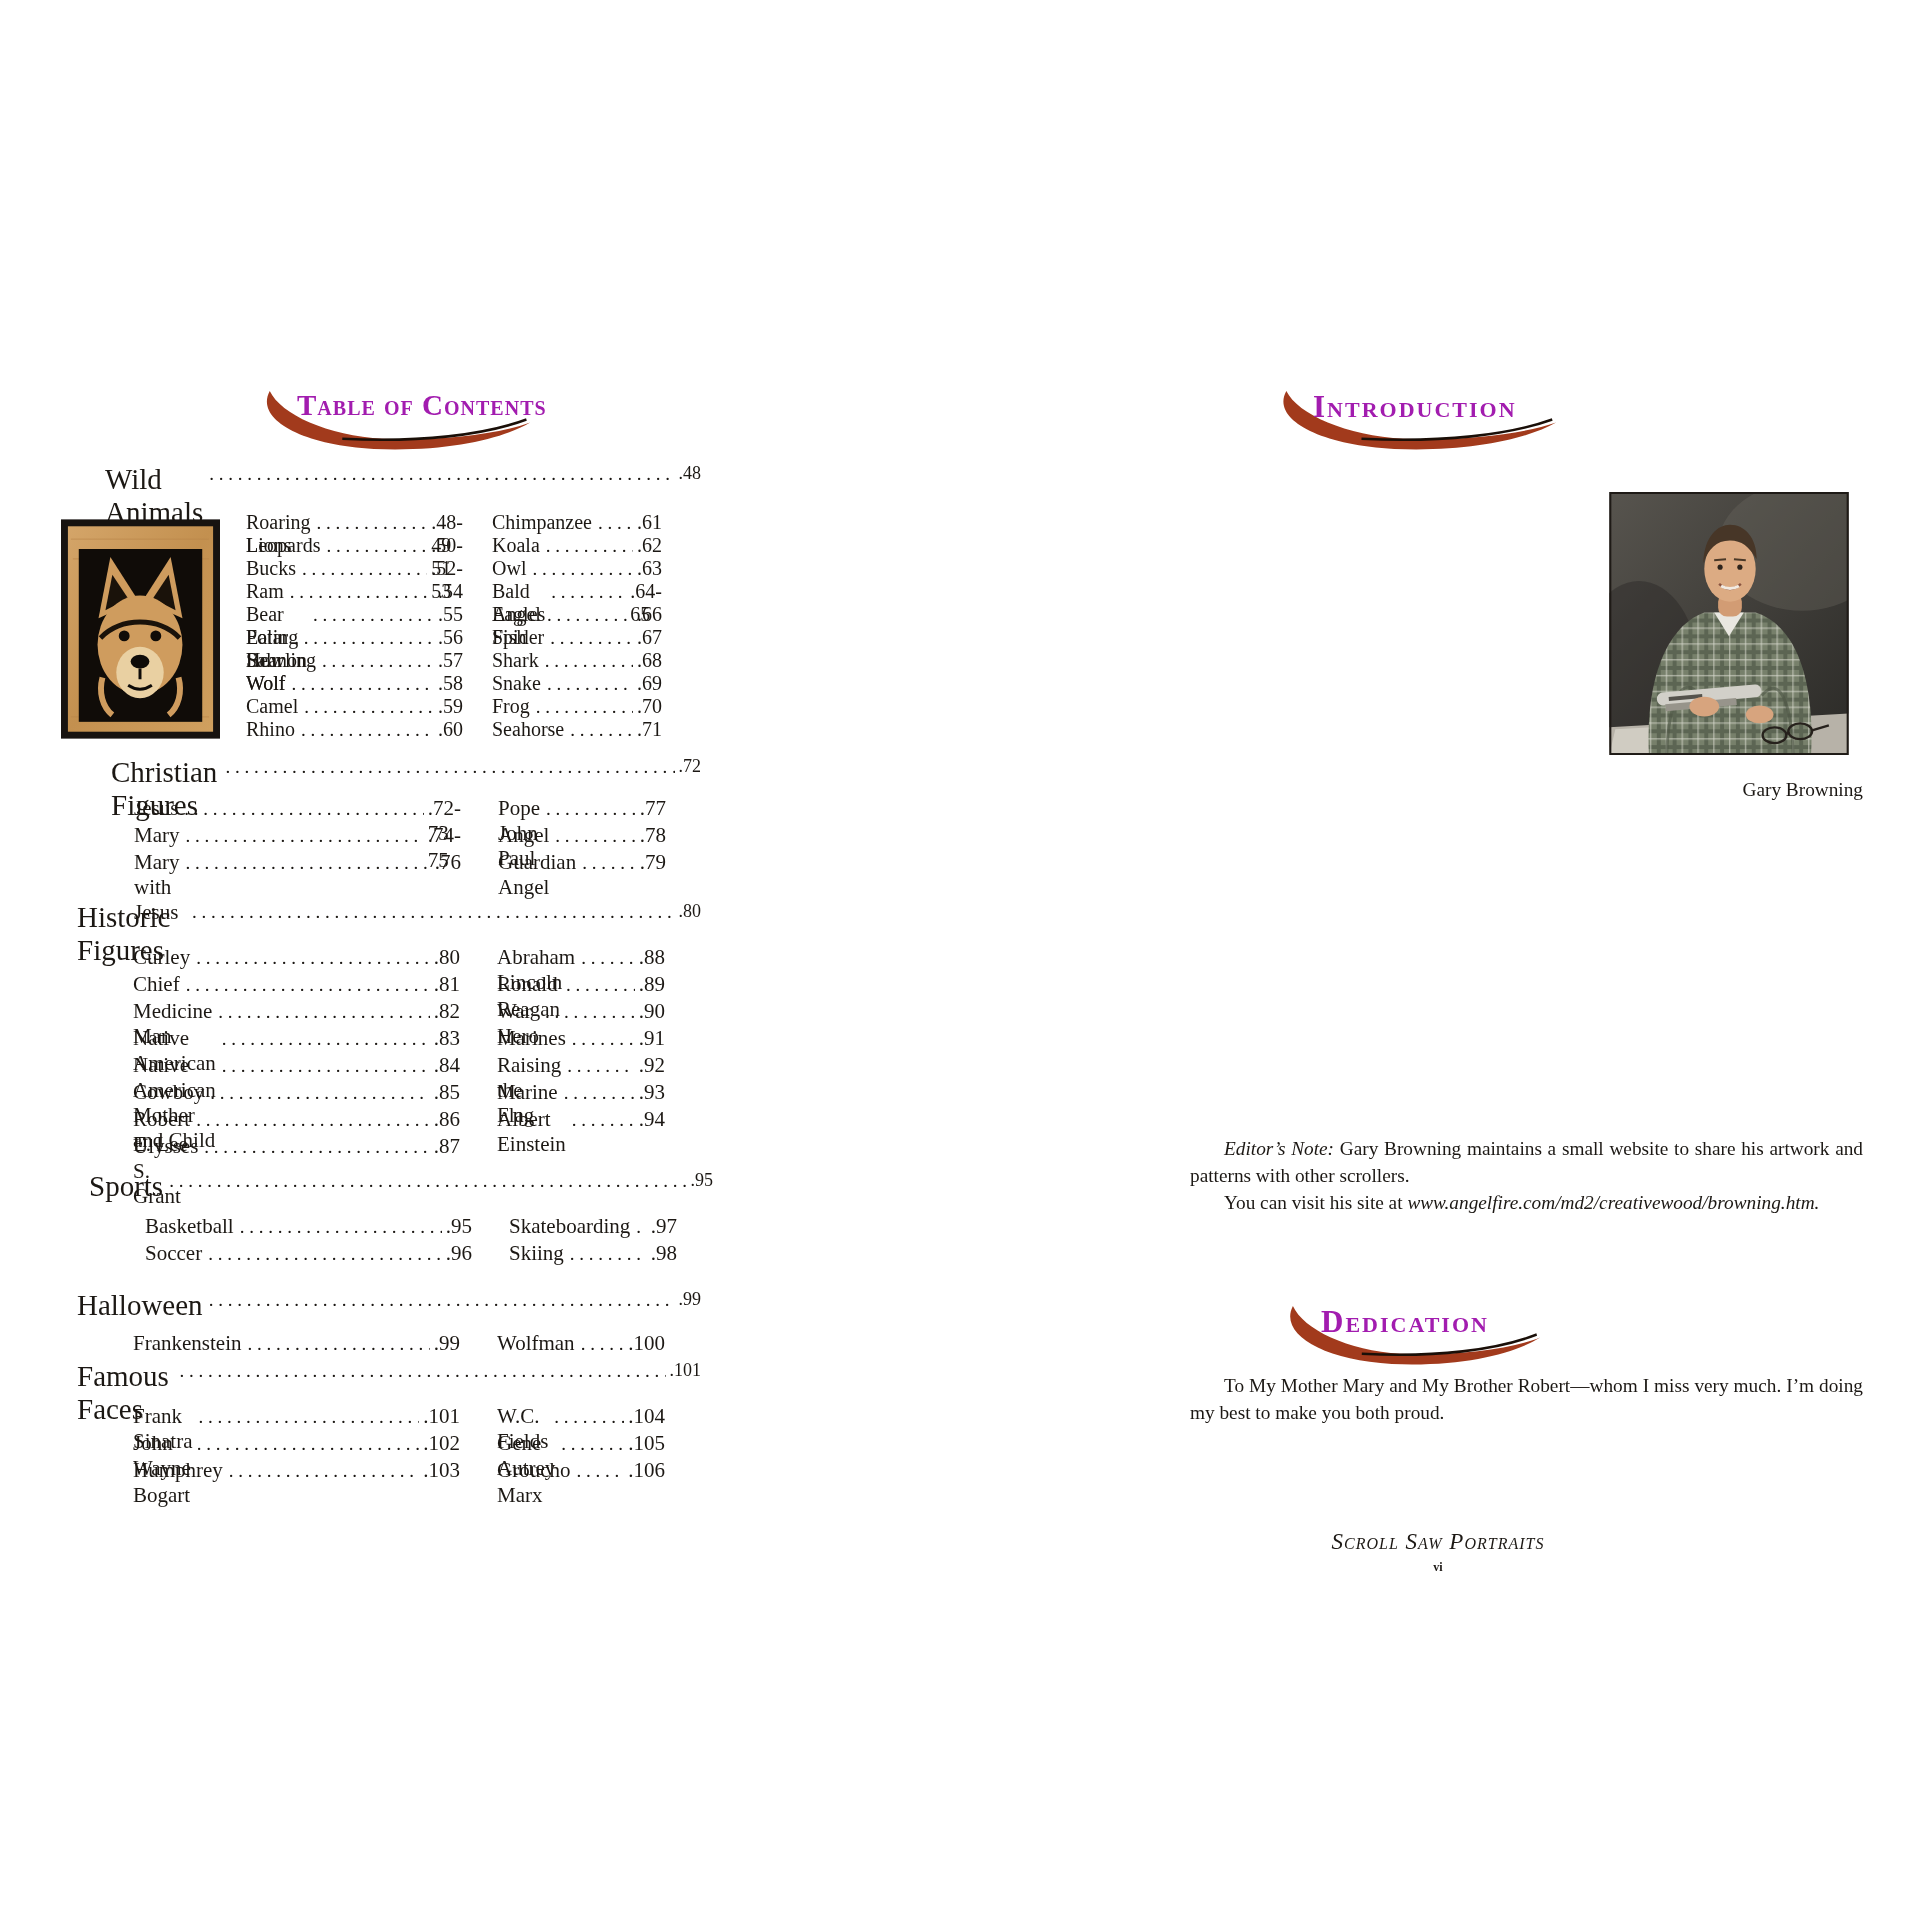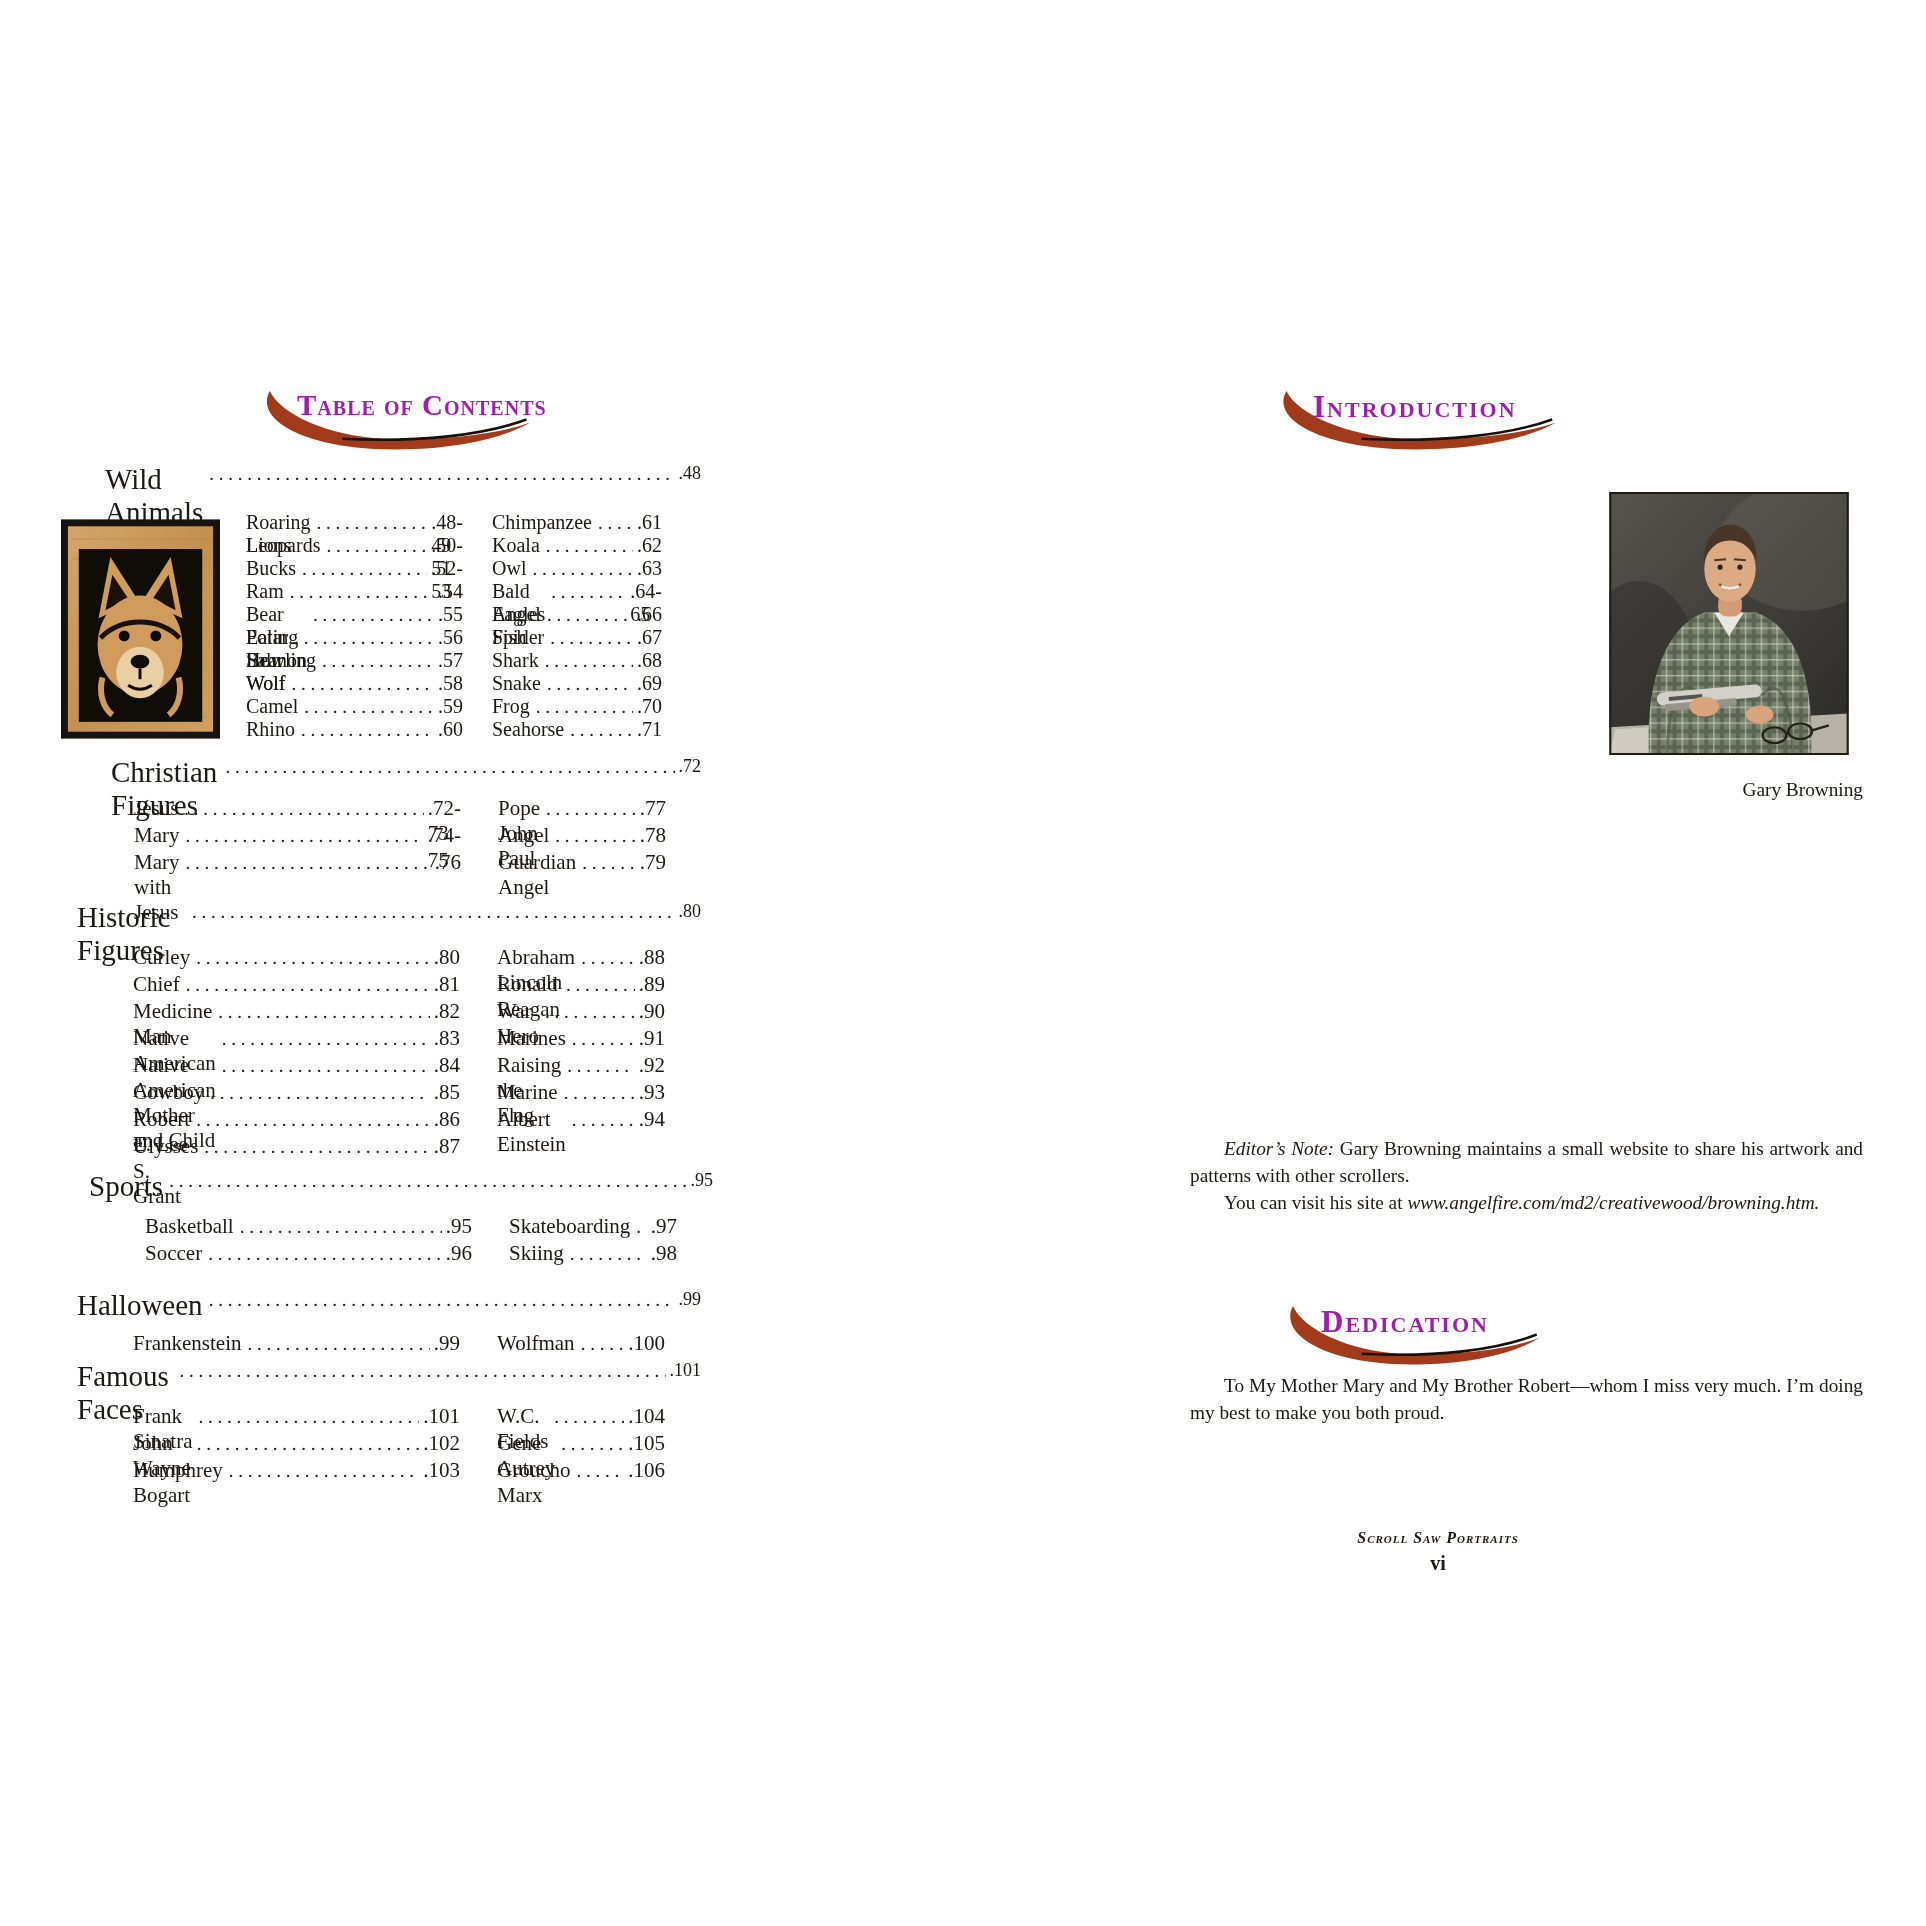--- a/index.html
+++ b/index.html
@@ -54,23 +54,23 @@
               font-size:19.3px;line-height:27px;text-align:justify;}
   .signoff{text-align:right;}
   .editors-note{position:absolute;left:1190px;top:1135px;width:673px;
                 font-size:19.3px;line-height:27px;}
   .editors-note p{margin:0;text-indent:34px;text-align:justify;}
   .dedication-text{position:absolute;left:1190px;top:1372px;width:673px;
                    font-size:19.3px;line-height:27px;text-indent:34px;text-align:justify;}
 
   
   .footer{position:absolute;left:1240px;top:1529px;width:396px;text-align:center;}
-  .footer-title{font-weight:bold;font-style:italic;font-variant:small-caps;
-                font-size:16px;letter-spacing:1px;}
-  .footer-page{font-weight:bold;font-size:20px;margin-top:5px;}
+  .footer-title{font-weight:normal;font-style:italic;font-variant:small-caps;
+                font-size:23px;letter-spacing:1px;}
+  .footer-page{font-weight:bold;font-size:12px;margin-top:5px;}
 </style>
 </head>
 <body>
 
 <div class="canvas">
 
   <div class="heading" id="toc-heading">
     <svg viewBox="0 0 300 64" preserveAspectRatio="none">
       <path d="M18,3 C2,30 50,56 130,60 C210,63 268,50 298,34 C262,46 200,52 140,50 C80,47 30,26 18,3 Z" fill="var(--swoosh,#a23a1c)"></path>
       <path d="M96,50 C180,54 250,46 294,31" stroke="#1a0f08" stroke-width="2.5" fill="none"></path>

